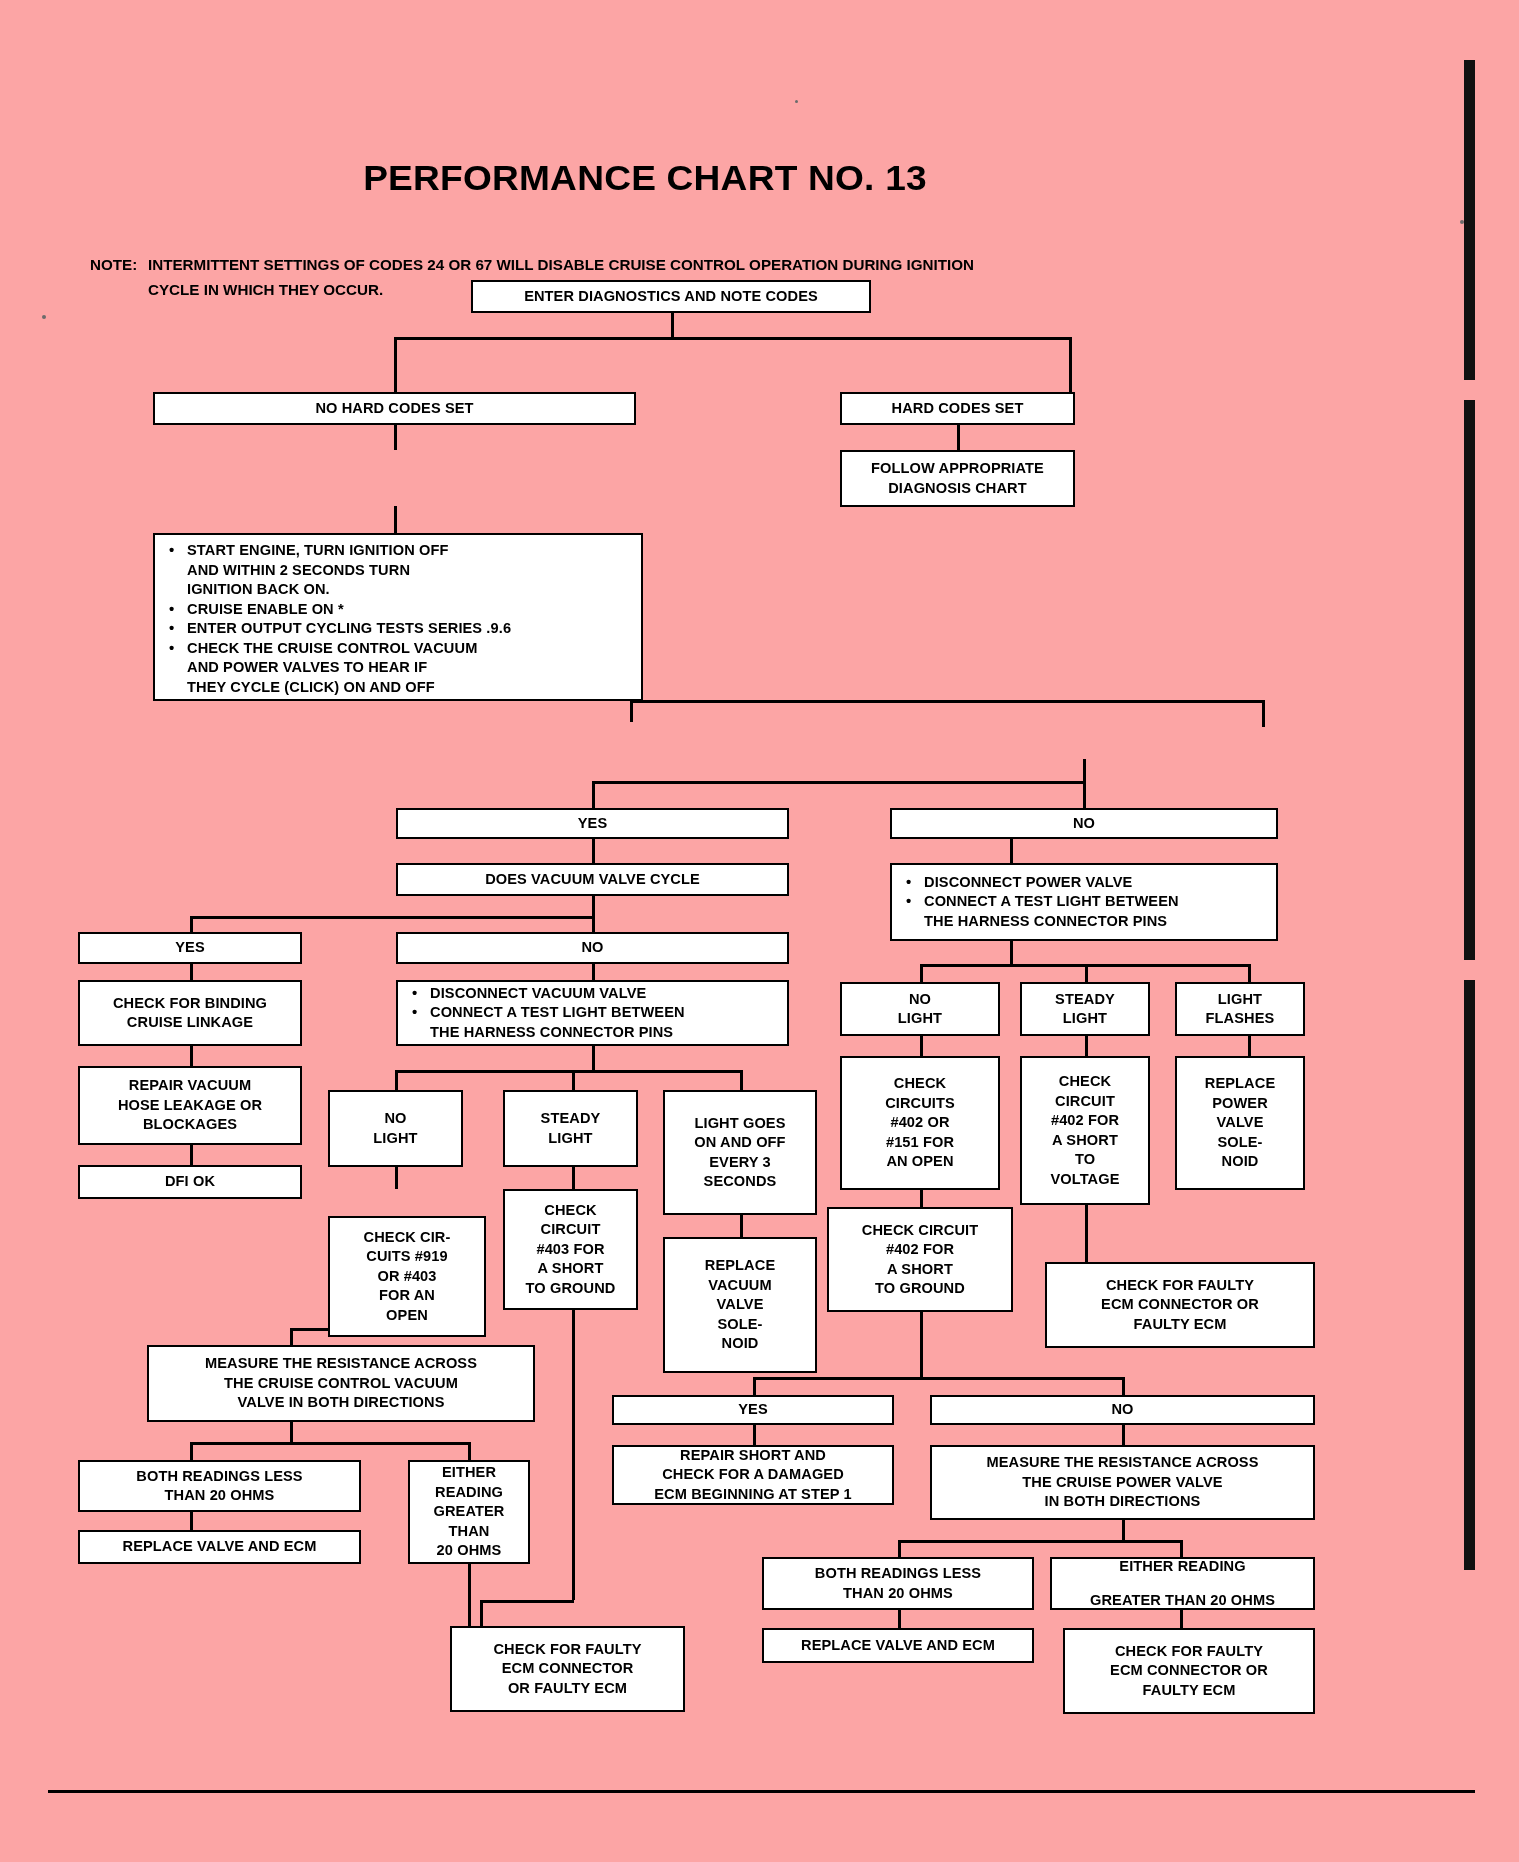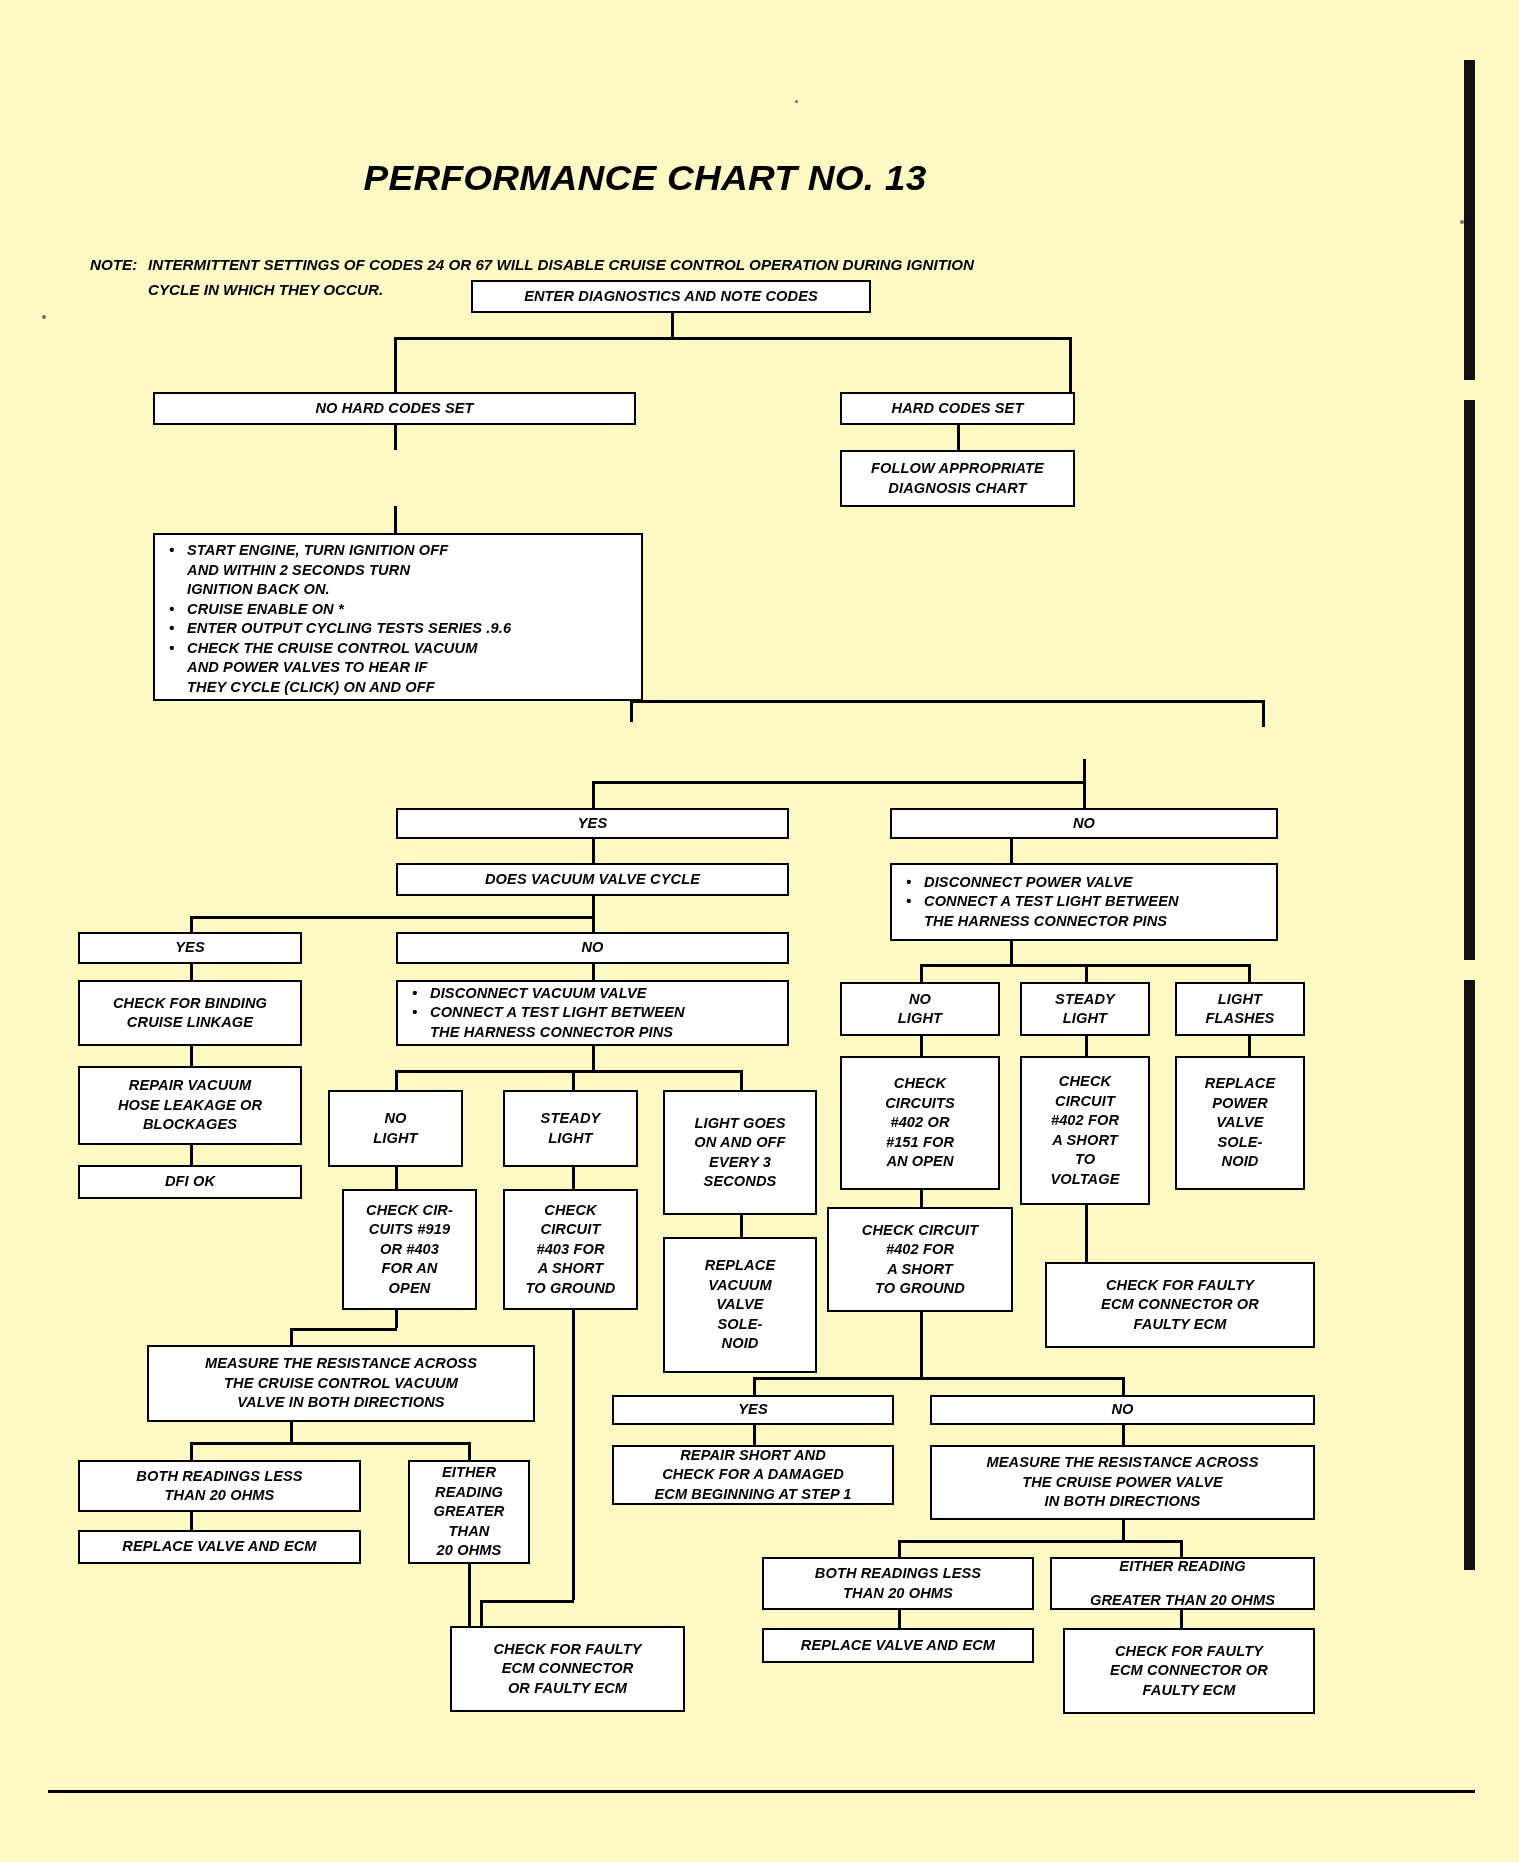--- a/index.html
+++ b/index.html
@@ -7,23 +7,22 @@
     padding: 0;
     background: #ffffff;
   }
   body {
     font-family: "Liberation Sans", sans-serif;
   }
   #page {
     position: relative;
     width: 1519px;
     height: 1862px;
-    background: #fef9c3;
+    background: #fca5a5;
     overflow: hidden;
-    font-style: italic;
   }
 
   
   .scan-bar-right {
     position: absolute;
     background: #111111;
   }
   .rule {
     position: absolute;
     background: #000000;
@@ -325,21 +324,21 @@
     <span class="ln">LIGHT</span>
   </div>
 
   <div class="box" style="left:663px; top:1090px; width:154px; height:125px;">
     <span class="ln">LIGHT GOES</span>
     <span class="ln">ON AND OFF</span>
     <span class="ln">EVERY 3</span>
     <span class="ln">SECONDS</span>
   </div>
 
-  <div class="box" style="left:328px; top:1189px; width:135px; height:121px;margin-left:14px;">
+  <div class="box" style="left:328px; top:1216px; width:158px; height:121px;">
     <span class="ln">CHECK CIR-</span>
     <span class="ln">CUITS #919</span>
     <span class="ln">OR #403</span>
     <span class="ln">FOR AN</span>
     <span class="ln">OPEN</span>
   </div>
 
   <div class="box" style="left:503px; top:1189px; width:135px; height:121px;">
     <span class="ln">CHECK</span>
     <span class="ln">CIRCUIT</span>

